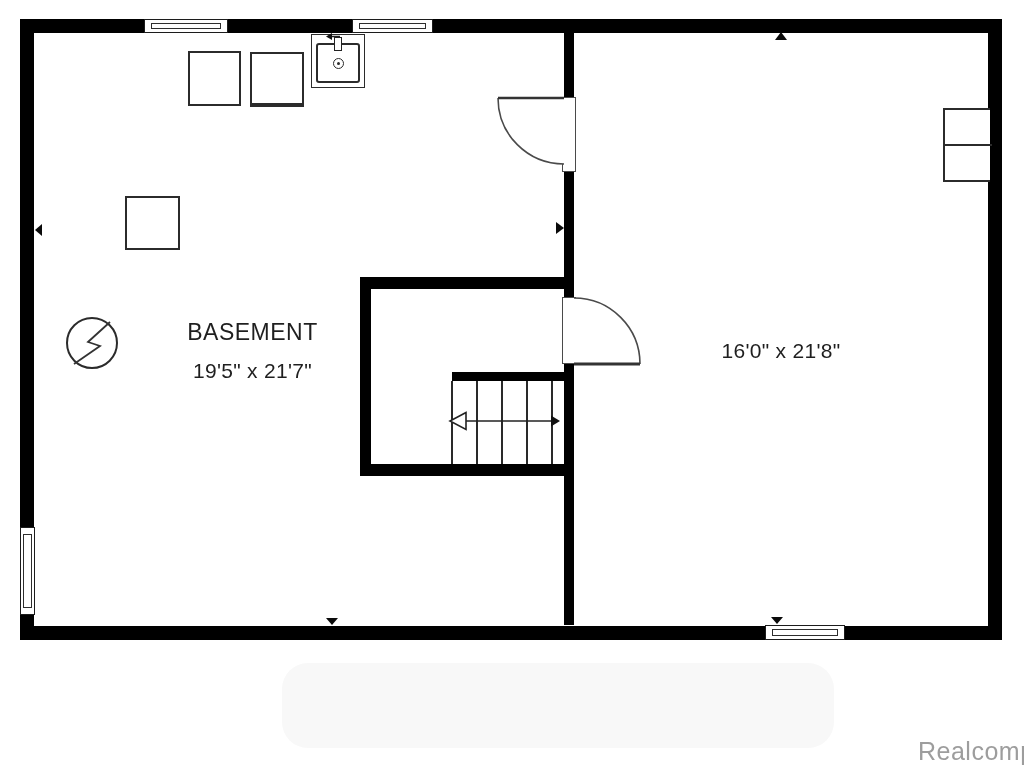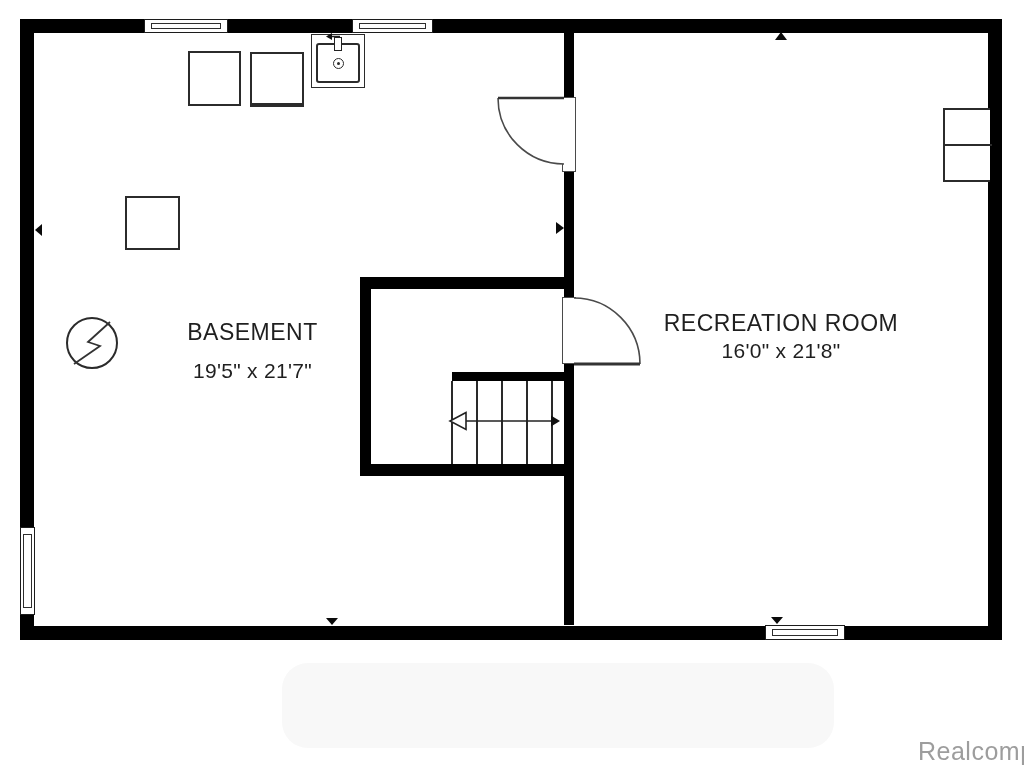--- a/index.html
+++ b/index.html
@@ -116,18 +116,17 @@
     <path d="M 775 40 L 787 40 L 781 32 Z" fill="#0a0a0a"></path>
     <path d="M 326 618 L 338 618 L 332 625 Z" fill="#0a0a0a"></path>
     <path d="M 771 617 L 783 617 L 777 624 Z" fill="#0a0a0a"></path>
     <path d="M 42 224 L 42 236 L 35 230 Z" fill="#0a0a0a"></path>
     <path d="M 556 222 L 556 234 L 564 228 Z" fill="#0a0a0a"></path>
   </svg>
 
   <div class="abs room-name" style="left:150px;top:319px;width:205px;">BASEMENT</div>
   <div class="abs room-dims" style="left:150px;top:359px;width:205px;">19'5" x 21'7"</div>
 
-  <div class="abs room-name" style="left:655px;top:310px;width:252px;">RECREATION ROOM</div>
   <div class="abs room-dims" style="left:655px;top:339px;width:252px;">16'0" x 21'8"</div>
 
   <div class="abs brand" style="left:918px;top:737px;">Realcomp</div>
 
 </div>
 
 </body></html>

